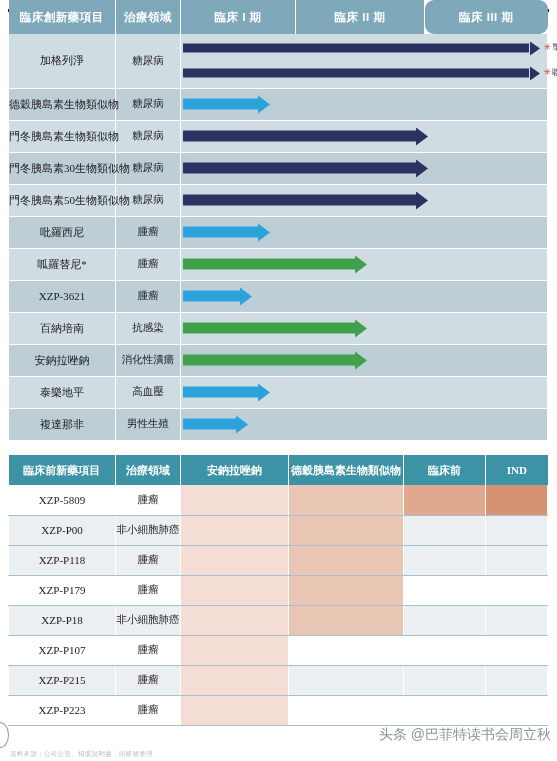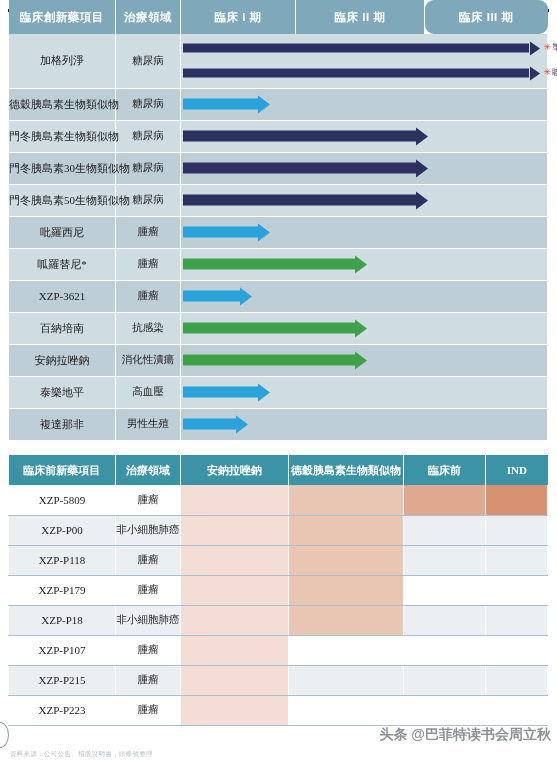--- a/index.html
+++ b/index.html
@@ -180,21 +180,21 @@
     color: #b9bdc0;
     white-space: nowrap;
     overflow: hidden;
     letter-spacing: .3px;
   }
   .watermark {
     position: absolute;
     right: 6px; top: 726px;
     font-family: "Liberation Sans", "DejaVu Sans", sans-serif;
     font-size: 14px;
-    font-weight: bold;
+    font-weight: normal;
     color: #6f7378;
     opacity: .78;
     white-space: nowrap;
   }
 </style>
 </head>
 <body>
 
 <div id="page">
 

